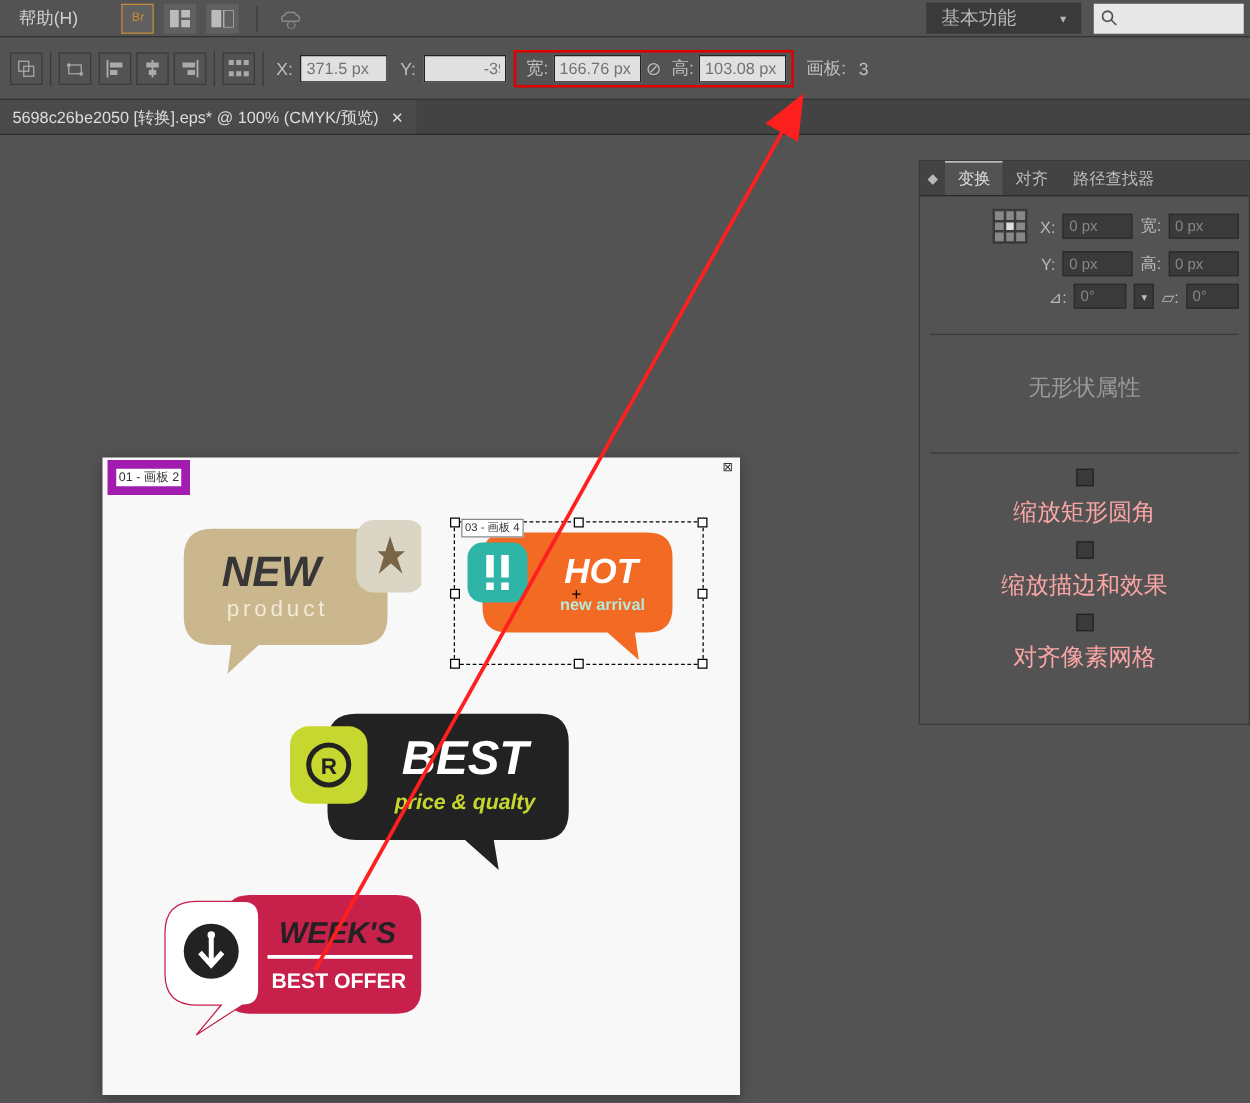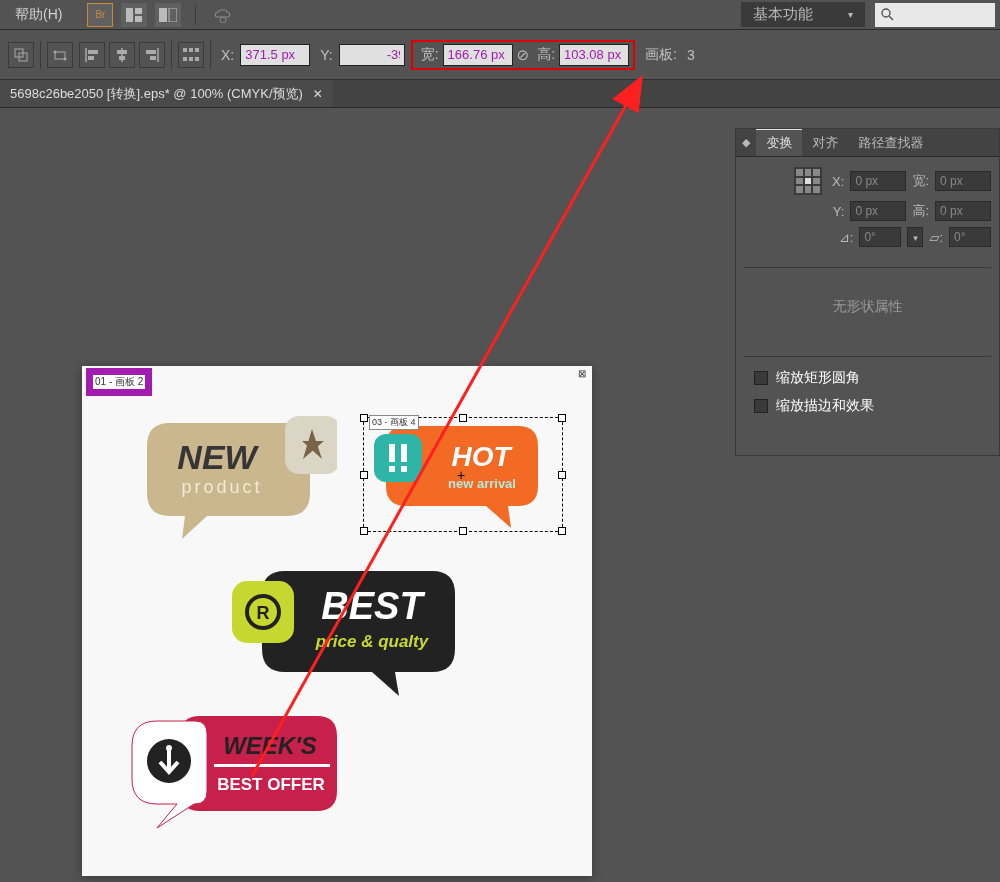--- a/index.html
+++ b/index.html
@@ -1,31 +1,31 @@
 <!DOCTYPE html>
 <html><head>
 <meta charset="utf-8">
 <style>
 * { margin: 0; padding: 0; box-sizing: border-box; font-family: "Microsoft YaHei", Arial, sans-serif; }
 body { width: 1000px; height: 882px; background: #535353; color: #b8b8b8; position: relative; overflow: hidden; }
 
 
 .menu-bar { height: 30px; display: flex; align-items: center; padding: 0 5px; background: #535353; border-bottom: 1px solid #2a2a2a; }
 .menu-item { padding: 4px 10px; font-size: 14px; color: #d0d0d0; }
-.menu-icons { display: flex; gap: 8px; margin-left: 15px; align-items: center; }
+.menu-icons { display: flex; gap: 8px; margin-left: 25px; align-items: center; }
 .menu-icon { width: 26px; height: 24px; background: #606060; display: flex; align-items: center; justify-content: center; font-size: 12px; color: #ccc; }
 .workspace-dd { margin-left: auto; margin-right: 10px; display: flex; align-items: center; background: #3a3a3a; padding: 3px 12px; font-size: 15px; gap: 25px; }
 .search-box { width: 120px; height: 24px; background: #e8e8e8; display: flex; align-items: center; padding: 0 6px; }
 
 
 .control-bar { height: 50px; display: flex; align-items: center; padding: 0 8px; background: #535353; border-bottom: 1px solid #313131; gap: 6px; }
 .ctrl-group { display: flex; gap: 4px; align-items: center; }
 .ctrl-btn { width: 26px; height: 26px; border: 1px solid #3a3a3a; display: flex; align-items: center; justify-content: center; font-size: 14px; }
 .ctrl-label { font-size: 14px; color: #c0c0c0; margin-left: 4px; }
-.ctrl-input { width: 70px; height: 22px; background: #e0e0e0; color: #a21caf; font-size: 13px; padding: 0 4px; border: 1px solid #222; }
+.ctrl-input { width: 70px; height: 22px; background: #e0e0e0; color: #737373; font-size: 13px; padding: 0 4px; border: 1px solid #222; }
 .highlight-box { border: 2px solid #e00000; padding: 2px 4px; display: flex; align-items: center; gap: 4px; }
 
 
 .tab-bar { height: 28px; background: #434343; display: flex; border-bottom: 1px solid #2a2a2a; }
 .doc-tab { background: #4a4a4a; height: 100%; display: flex; align-items: center; padding: 0 10px; font-size: 13px; color: #ddd; gap: 10px; }
 .tab-close { font-size: 12px; cursor: pointer; }
 
 
 .canvas-area { position: absolute; top: 108px; left: 0; right: 0; bottom: 0; background: #535353; }
 .artboard { position: absolute; left: 82px; top: 258px; width: 510px; height: 510px; background: #f8f8f8; box-shadow: 0 2px 10px rgba(0,0,0,0.3); }
@@ -53,23 +53,23 @@
 
 .right-panel { position: absolute; right: 0; top: 128px; width: 265px; background: #535353; border: 1px solid #3a3a3a; }
 .panel-tabs { display: flex; height: 28px; background: #434343; border-bottom: 1px solid #2a2a2a; align-items: center;}
 .panel-tab { padding: 4px 10px; font-size: 13px; color: #bbb; }
 .panel-tab.active { background: #535353; color: #e0e0e0; border-top: 1px solid #e5e5e5;}
 .transform-panel { padding: 10px 8px; font-size: 13px; color: #bbb; }
 .tp-row { display: flex; align-items: center; gap: 6px; margin-bottom: 6px; justify-content: flex-end;}
 .tp-input { width: 56px; height: 20px; background: #3a3a3a; color: #888; border: 1px solid #2a2a2a; padding: 0 4px; font-size: 12px; }
 .ref-point { width: 28px; height: 28px; background: #3a3a3a; display: grid; grid-template: repeat(3,1fr)/repeat(3,1fr); gap: 2px; padding: 2px; margin-right:4px;}
 .ref-dot { background: #888; }
-.shape-msg { text-align: center; padding: 30px 0 20px; font-size: 14px; color: #999; border-top: 1px solid #3a3a3a; margin-top:20px;}
+.shape-msg { text-align: center; padding: 30px 0 20px; font-size: 18px; color: #999; border-top: 1px solid #3a3a3a; margin-top:20px;}
 .panel-checks { padding: 12px 10px 20px; border-top: 1px solid #3a3a3a; margin-top:20px;}
-.check-row { display: flex; align-items: center; gap: 8px; margin-bottom: 10px; font-size: 14px; color: #ffffff; }
+.check-row { display: flex; align-items: center; gap: 8px; margin-bottom: 10px; font-size: 19px; color: #fca5a5; flex-direction: column; }
 .check-box { width: 14px; height: 14px; background: #3a3a3a; border: 1px solid #222; }
 
 
 .arrow-svg { position: absolute; top: 0; left: 0; pointer-events: none; }
 
 
 svg { display: block; }
 </style>
 </head>
 <body>
@@ -300,20 +300,24 @@
     <div class="shape-msg">无形状属性</div>
     <div class="panel-checks">
       <div class="check-row">
           <div class="check-box"></div>
           <span>缩放矩形圆角</span>
         </div>
       <div class="check-row">
           <div class="check-box"></div>
           <span>缩放描边和效果</span>
         </div>
+      <div class="check-row">
+          <div class="check-box"></div>
+          <span>对齐像素网格</span>
+        </div>
     </div>
   </div>
 </div>
 
 <svg class="arrow-svg" width="1000" height="882">
   <defs>
       <marker id="arr" markerWidth="12" markerHeight="10" refX="10" refY="5" orient="auto">
         <path d="M0,0 L12,5 L0,10 Z" fill="#fe1f1f"></path>
       </marker>
     </defs>

